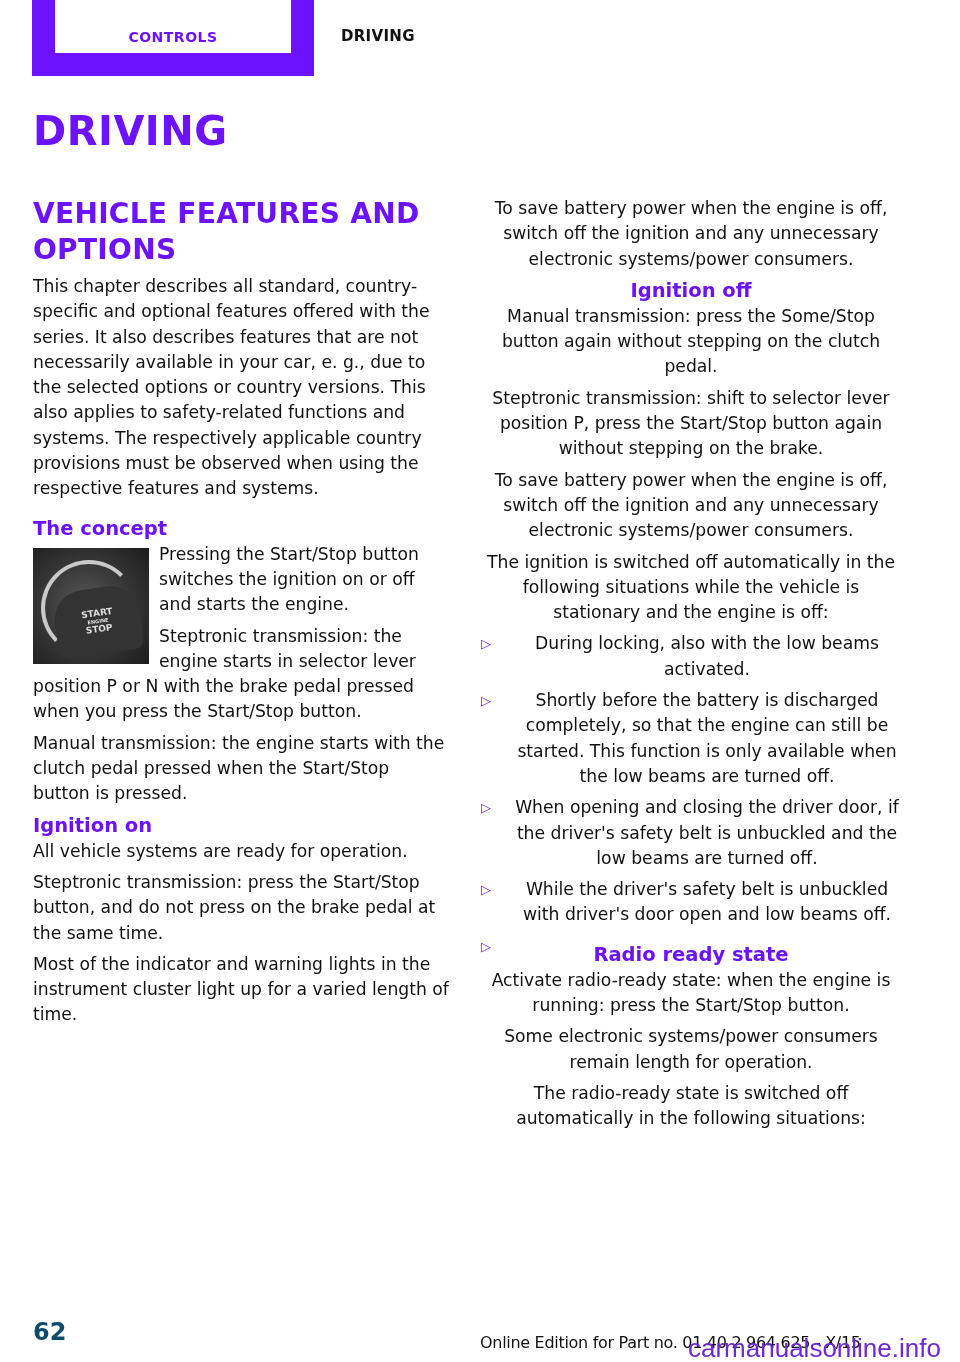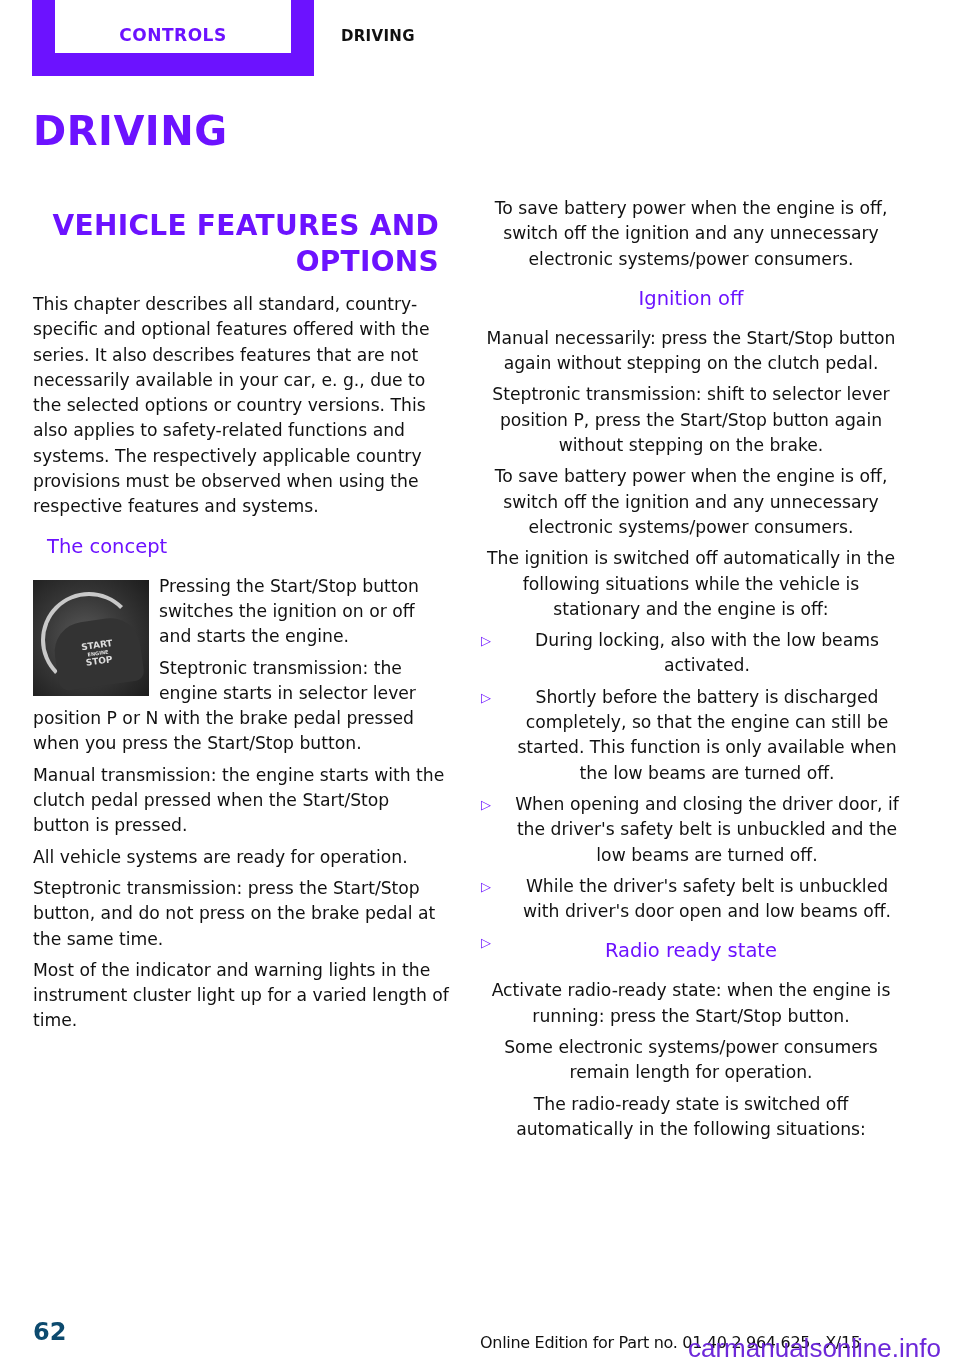--- a/index.html
+++ b/index.html
@@ -11,42 +11,42 @@
     .tab-controls {
       position: absolute; left: 32px; top: 0; width: 282px; height: 76px;
       background: #6c12ff; box-sizing: border-box;
     }
     .tab-controls .inner {
       position: absolute; left: 23px; top: 0; right: 23px; bottom: 23px;
       background: #ffffff;
       display: flex; align-items: flex-end; justify-content: center;
     }
     .tab-controls .label {
-      color: #6c12ff; font-weight: bold; font-size: 17px; letter-spacing: 0.5px;
+      color: #6c12ff; font-weight: bold; font-size: 14px; letter-spacing: 0.5px;
       padding-bottom: 8px;
     }
     .tab-driving {
       position: absolute; left: 341px; top: 27px;
       font-weight: bold; font-size: 15px; color: #111; letter-spacing: 0.3px;
     }
     .page-title {
       position: absolute; left: 33px; top: 108px;
       color: #6c12ff; font-weight: bold; font-size: 40px; letter-spacing: 0.5px;
       margin: 0;
     }
     .col { position: absolute; font-size: 17.2px; line-height: 25.3px; }
     .col-left { left: 33px; top: 196px; width: 418px; }
     .col-right { left: 481px; top: 196px; width: 420px; text-align: center; }
     h2.sec {
       color: #6c12ff; font-weight: bold; font-size: 28px; line-height: 36px;
-      margin: 12px; letter-spacing: 0.3px; text-align: right;
+      margin: 0; letter-spacing: 0.3px;
     }
     h3.sub {
-      color: #6c12ff; font-weight: normal; font-size: 19.5px; line-height: 26px;
-      margin: 14px;
+      color: #6c12ff; font-weight: bold; font-size: 19.5px; line-height: 26px;
+      margin: 0;
     }
     p { margin: 0 0 6px 0; }
     .mt-big { margin-top: 32px; }
     .mt-med { margin-top: 26px; }
     .figure {
       float: left; width: 116px; height: 116px; margin: 6px 10px 4px 0;
       background: radial-gradient(circle at 45% 50%, #5a5a5a 0%, #3a3a3a 45%, #1c1c1c 100%);
       position: relative; overflow: hidden;
     }
     .figure .ring {
@@ -105,30 +105,31 @@
       <span>START</span>
       <small>ENGINE</small>
       <span>STOP</span>
     </div>
   </div>
   <p>Pressing the Start/Stop button switches the ignition on or off and starts the engine.</p>
   <p>Steptronic transmission: the engine starts in selector lever position P or N with the brake pedal pressed when you press the Start/Stop button.</p>
   <p>Manual transmission: the engine starts with the clutch pedal pressed when the Start/Stop button is pressed.</p>
   <div class="clear"></div>
 
+  <h3 class="sub mt-med">Ignition on</h3>
   <p>All vehicle systems are ready for operation.</p>
   <p>Steptronic transmission: press the Start/Stop button, and do not press on the brake pedal at the same time.</p>
   <p>Most of the indicator and warning lights in the instrument cluster light up for a varied length of time.</p>
 </div>
 
 <div class="col col-right">
   <p>To save battery power when the engine is off, switch off the ignition and any unnecessary electronic systems/power consumers.</p>
 
   <h3 class="sub mt-med">Ignition off</h3>
-  <p>Manual necessarily: press the Start/Stop button again without stepping on the clutch pedal.</p>
+  <p>Manual transmission: press the Some/Stop button again without stepping on the clutch pedal.</p>
   <p>Steptronic transmission: shift to selector lever position P, press the Start/Stop button again without stepping on the brake.</p>
   <p>To save battery power when the engine is off, switch off the ignition and any unnecessary electronic systems/power consumers.</p>
   <p>The ignition is switched off automatically in the following situations while the vehicle is stationary and the engine is off:</p>
 
   <ul class="bullets">
     <li>
       <span class="arrow">▷</span>
       <span>During locking, also with the low beams activated.</span>
     </li>
     <li>

